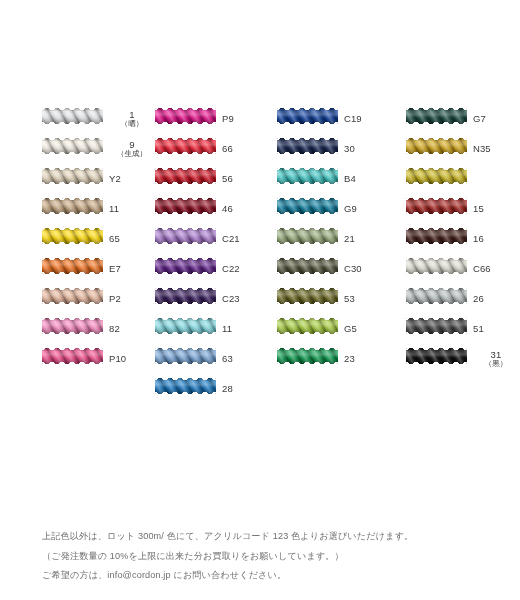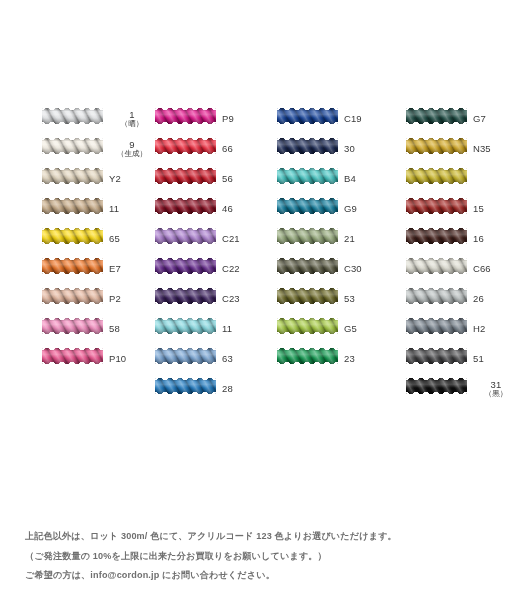--- a/index.html
+++ b/index.html
@@ -122,24 +122,23 @@
     letter-spacing: 0.1px;
   }
   .swatch-label .sub {
     font-size: 7.6px;
     color: #3a3a3a;
     margin-top: 0.5px;
   }
 
   #footer-notes {
     position: absolute;
-    left: 25px;
+    left: 42px;
     top: 527px;
     width: 470px;
-    font-weight: bold;
   }
   .note-line {
     font-size: 9.1px;
     color: #6f6f6f;
     line-height: 19.5px;
     white-space: nowrap;
     letter-spacing: 0.15px;
   }
 </style>
 </head>
@@ -235,21 +234,21 @@
       </div>
       <div class="swatch-row">
         <div class="rope">
           <div class="rope-base" style="background: rgb(243, 134, 187);"></div>
           <div class="rope-twist"></div>
           <div class="rope-shade"></div>
           <div class="rope-edge-top"></div>
           <div class="rope-edge-bot"></div>
         </div>
         <div class="swatch-label align-left">
-          <div class="code">58</div>
+          <div class="code">82</div>
         </div>
       </div>
       <div class="swatch-row">
         <div class="rope">
           <div class="rope-base" style="background: rgb(238, 79, 140);"></div>
           <div class="rope-twist"></div>
           <div class="rope-shade"></div>
           <div class="rope-edge-top"></div>
           <div class="rope-edge-bot"></div>
         </div>
@@ -563,32 +562,20 @@
       <div class="swatch-row">
         <div class="rope">
           <div class="rope-base" style="background: rgb(183, 189, 189);"></div>
           <div class="rope-twist"></div>
           <div class="rope-shade"></div>
           <div class="rope-edge-top"></div>
           <div class="rope-edge-bot"></div>
         </div>
         <div class="swatch-label align-left">
           <div class="code">26</div>
-        </div>
-      </div>
-      <div class="swatch-row">
-        <div class="rope">
-          <div class="rope-base" style="background: rgb(118, 129, 140);"></div>
-          <div class="rope-twist"></div>
-          <div class="rope-shade"></div>
-          <div class="rope-edge-top"></div>
-          <div class="rope-edge-bot"></div>
-        </div>
-        <div class="swatch-label align-left">
-          <div class="code">H2</div>
         </div>
       </div>
       <div class="swatch-row">
         <div class="rope">
           <div class="rope-base" style="background: rgb(74, 74, 76);"></div>
           <div class="rope-twist"></div>
           <div class="rope-shade"></div>
           <div class="rope-edge-top"></div>
           <div class="rope-edge-bot"></div>
         </div>

